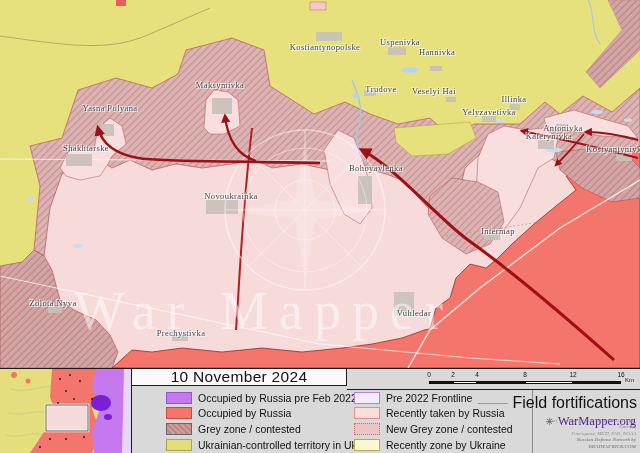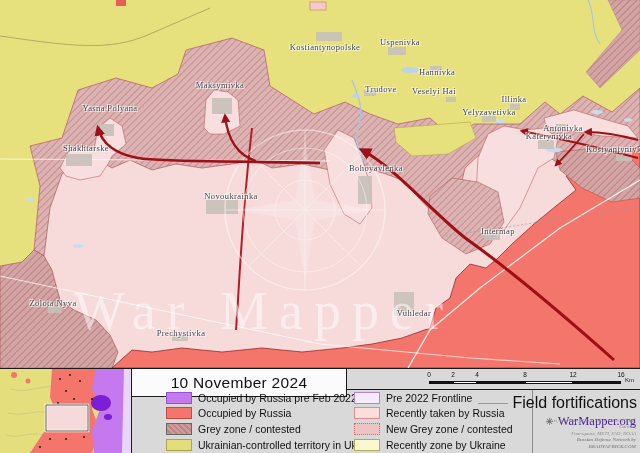--- a/index.html
+++ b/index.html
@@ -24,21 +24,21 @@
   
   .panel{
     position:absolute;left:0;top:368px;width:640px;height:85px;
     background:#d9d9d9;border-top:1px solid #1a1a1a;box-sizing:border-box;
   }
   .minimap{
     position:absolute;left:0;top:0;width:132px;height:84px;
     border-right:1px solid #1a1a1a;box-sizing:border-box;overflow:hidden;background:#e4df7c;
   }
   .datebox{
-    position:absolute;left:132px;top:0;width:215px;height:28px;
+    position:absolute;left:132px;top:0;width:215px;height:17px;
     background:#fbfbfb;border-right:1px solid #1a1a1a;border-bottom:1px solid #1a1a1a;
     box-sizing:border-box;display:flex;align-items:center;justify-content:center;
   }
   .datebox span{font-size:15.5px;font-weight:500;color:#111;letter-spacing:.3px;}
   .scalebox{
     position:absolute;left:347px;top:0;width:293px;height:21px;
     border-bottom:1px solid #1a1a1a;box-sizing:border-box;
   }
   #scalebar{position:absolute;left:0;top:0;width:100%;height:100%;}
   .scale-tick{position:absolute;top:2px;transform:translateX(-50%);font-size:6.5px;color:#111;}
@@ -181,21 +181,21 @@
     <g>
       <rect x="116" y="0" width="10" height="6" fill="#e85d55"></rect>
       <rect x="310" y="2" width="16" height="8" fill="#f3c9c9" stroke="#c66" stroke-width="0.5"></rect>
     </g>
   </svg>
 
   <div class="watermark-text">War Mapper</div>
   <div id="town-layer">
       <div class="town-label" style="left: 325px; top: 47px;">Kostiantynopolske</div>
       <div class="town-label" style="left: 400px; top: 42px;">Uspenivka</div>
-      <div class="town-label" style="left: 437px; top: 72px;">Hannivka</div>
+      <div class="town-label" style="left: 437px; top: 52px;">Hannivka</div>
       <div class="town-label" style="left: 381px; top: 89px;">Trudove</div>
       <div class="town-label" style="left: 434px; top: 91px;">Veselyi Hai</div>
       <div class="town-label" style="left: 514px; top: 99px;">Illinka</div>
       <div class="town-label" style="left: 489px; top: 112px;">Yelyzavetivka</div>
       <div class="town-label" style="left: 563px; top: 109px; margin-top: 19px;">Antonivka</div>
       <div class="town-label" style="left: 549px; top: 136px;">Katerynivka</div>
       <div class="town-label" style="left: 616px; top: 149px;">Kostyantynivka</div>
       <div class="town-label" style="left: 110px; top: 108px;">Yasna Polyana</div>
       <div class="town-label" style="left: 220px; top: 85px;">Maksymivka</div>
       <div class="town-label" style="left: 86px; top: 148px;">Shakhtarske</div>

